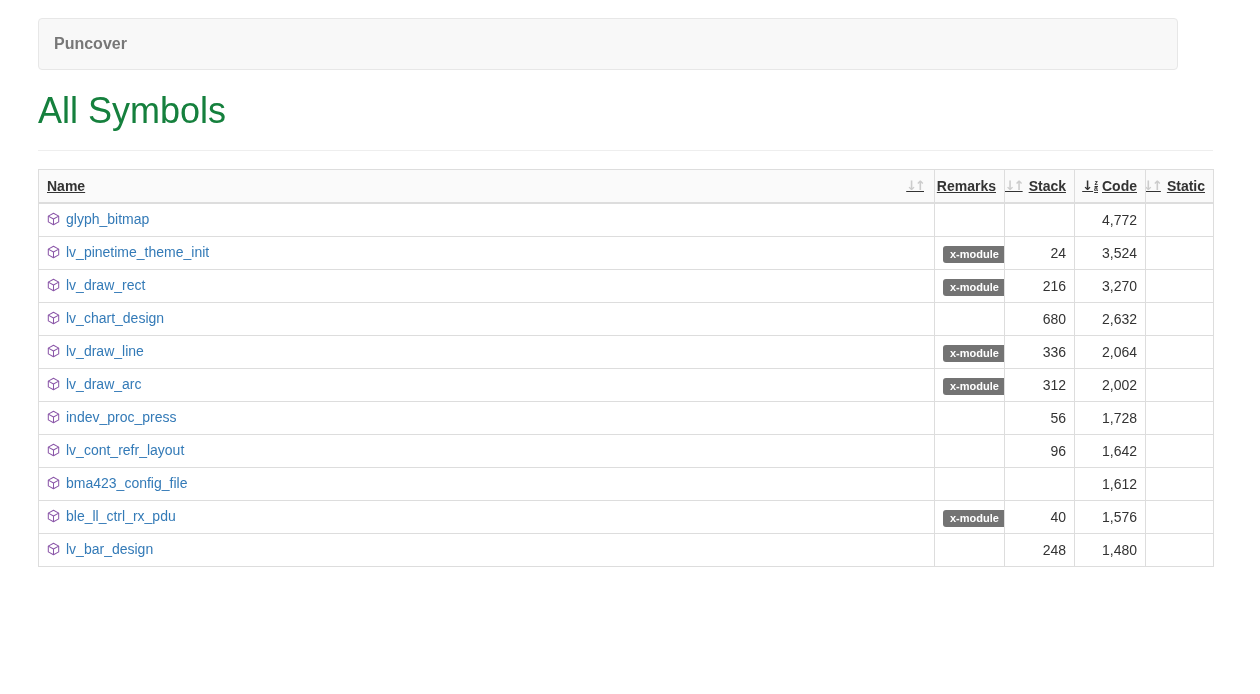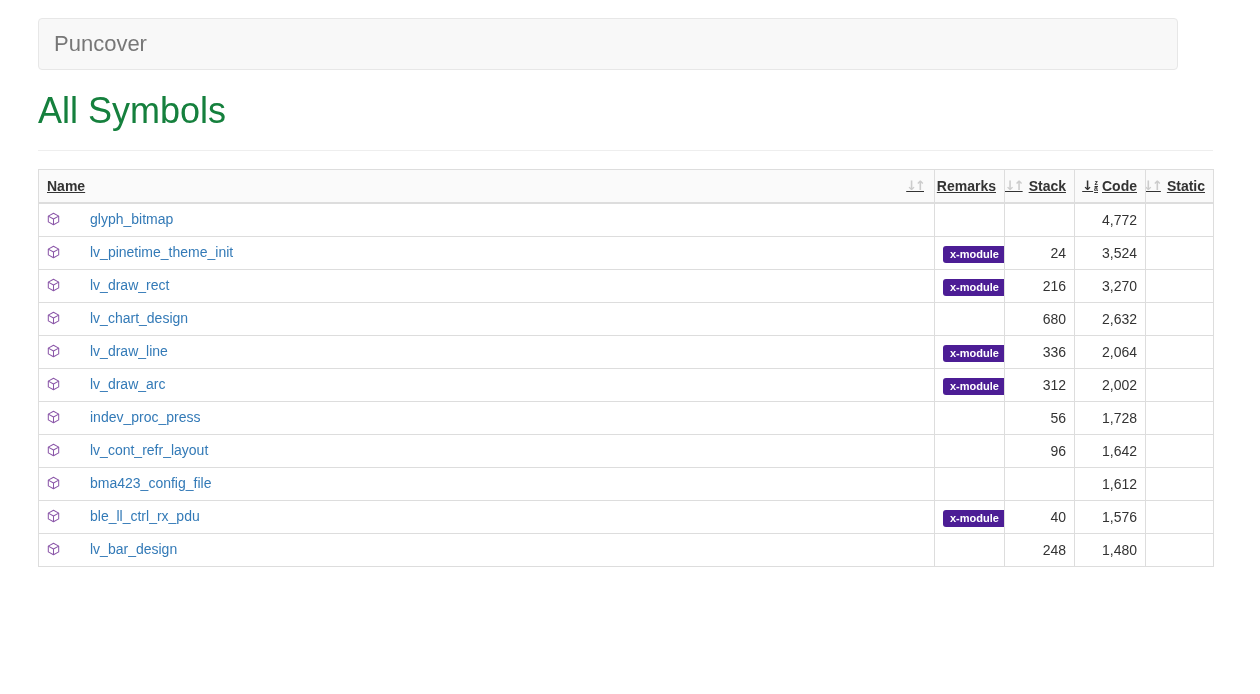--- a/index.html
+++ b/index.html
@@ -12,22 +12,23 @@
   }
   .container { margin-left:38px; }
 
   
   .navbar {
     margin-top:18px; width:1140px; height:52px;
     background:#f8f8f8; border:1px solid #e7e7e7; border-radius:4px;
     display:flex; align-items:center;
   }
   .navbar-brand {
-    color:#777; font-size:22px; padding:0 15px; text-decoration:none;
+    color:#777; font-size:16px; padding:0 15px; text-decoration:none;
     cursor:pointer;
+    font-weight:bold;
   }
 
   
   h1.page-title {
     font-size:36px; font-weight:500; color:#15803d;
     margin:20px 0 0 0; line-height:41px; letter-spacing:0;
   }
   hr.rule {
     border:0; border-top:1px solid #eee; width:1175px;
     margin:19px 0 0 0;
@@ -68,24 +69,24 @@
   .sort-active .arrow {
     font-weight:bold; font-size:13px;
     font-family:"DejaVu Sans", sans-serif;
   }
   .sort-active .letters {
     display:inline-flex; flex-direction:column; line-height:6px;
     font-size:7px; font-weight:bold; margin-left:1px;
   }
 
   
-  a.sym-link { color:#337ab7; text-decoration:none; cursor:pointer;margin-left:24px; }
+  a.sym-link { color:#337ab7; text-decoration:none; cursor:pointer; }
   .cube { display:inline-block; margin-right:6px; vertical-align:-2px; }
   .xmodule-badge {
-    display:inline-block; background:#4c1d95; color:#fff;
+    display:inline-block; background:#737373; color:#fff;
     font-size:11px; font-weight:bold; line-height:11px;
     padding:3px 7px; border-radius:3px;
   }
 </style>
 </head>
 <body>
 
 <div class="container">
 
   <nav class="navbar">

